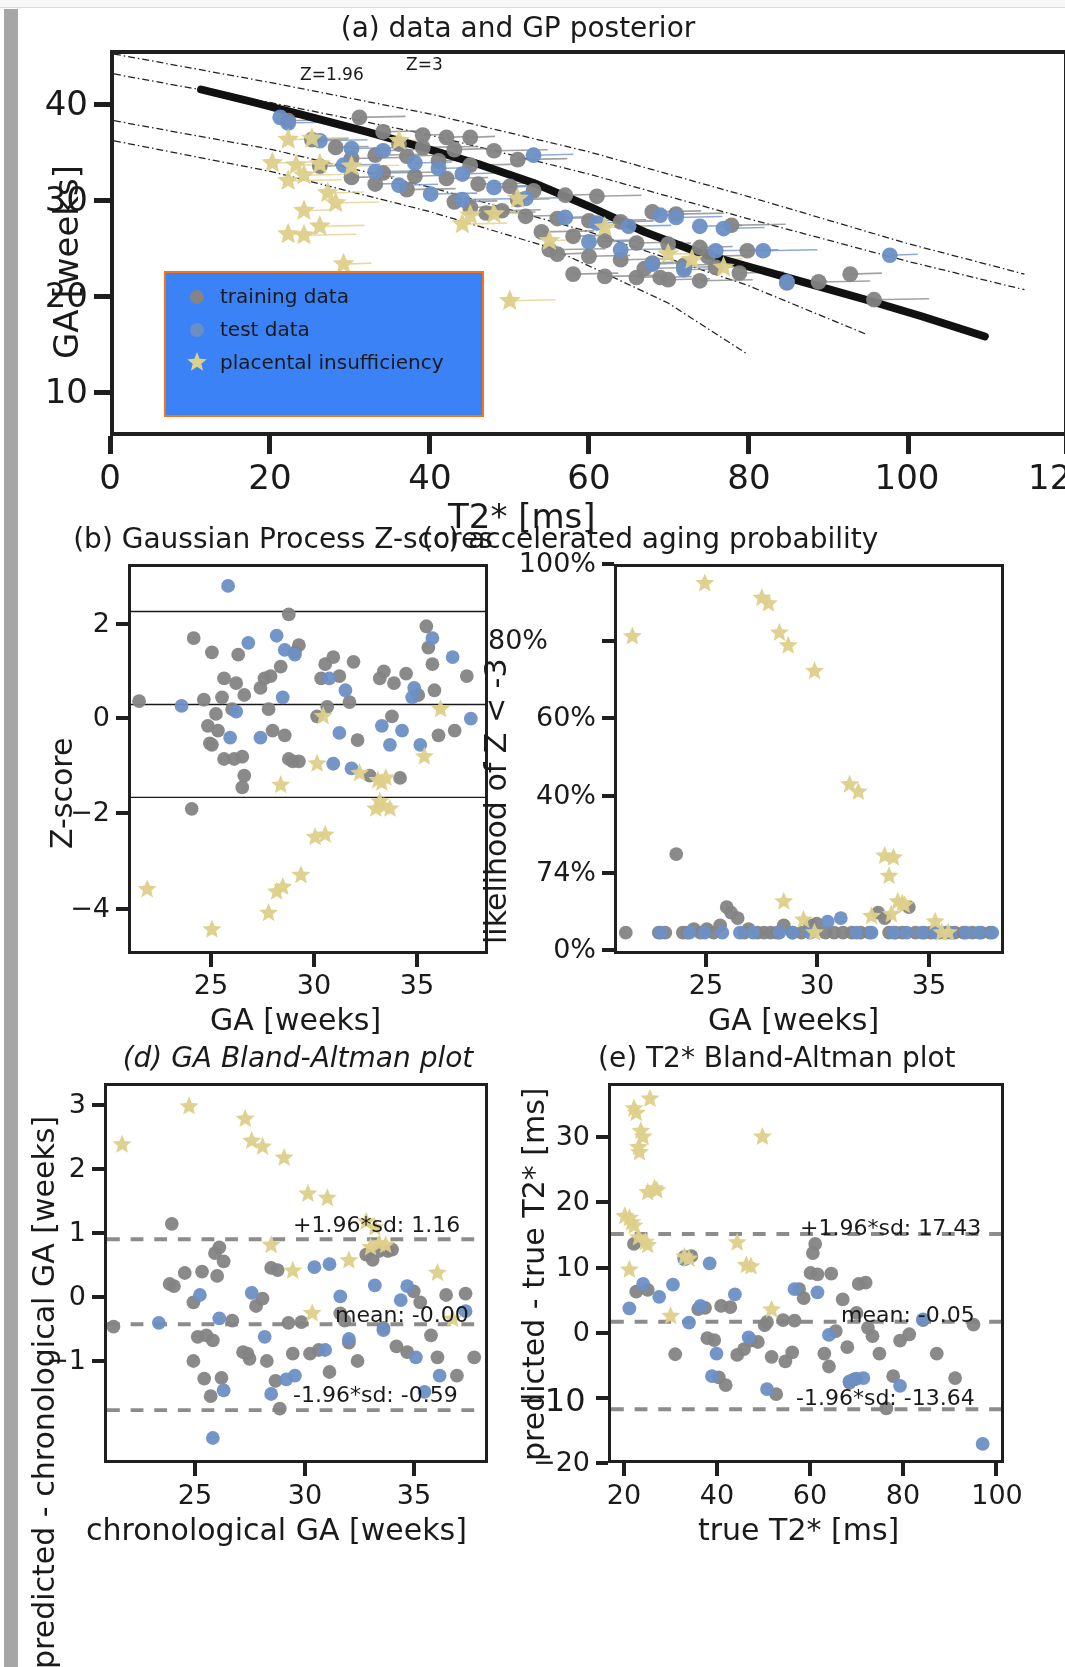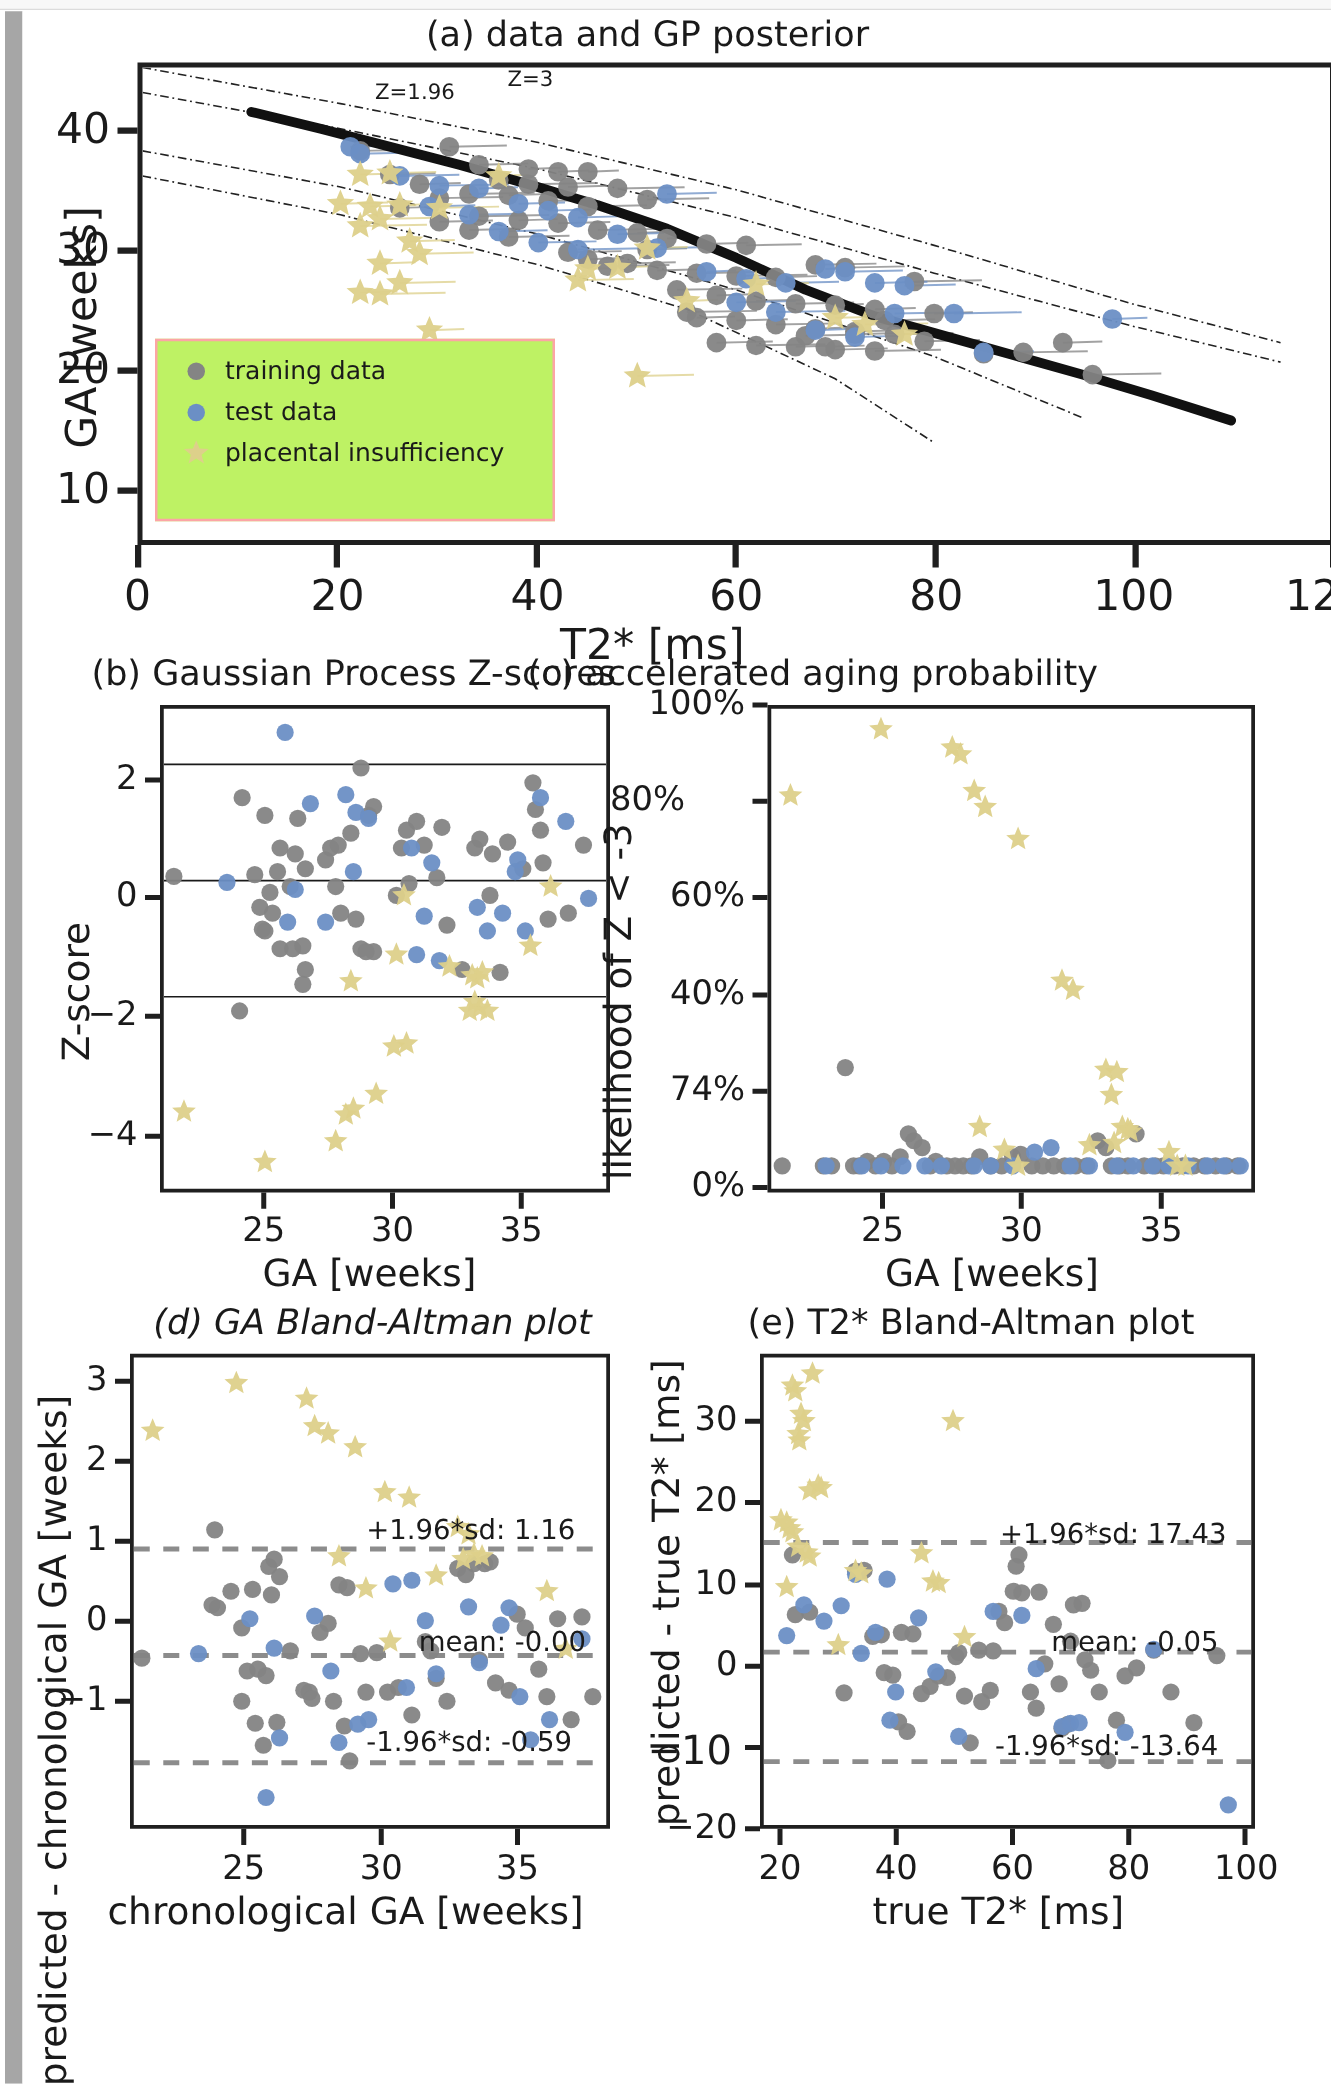--- a/index.html
+++ b/index.html
@@ -20,22 +20,22 @@
   .plotbox.thin{border-width:3px;}
   .svgwrap{position:absolute;left:0;top:0;width:100%;height:100%;}
   .tick-lbl{position:absolute;white-space:nowrap;color:#1a1a1a;}
   .axis-lbl{position:absolute;white-space:nowrap;color:#1a1a1a;}
   .rot90{transform-origin:0 0;transform:rotate(-90deg);}
   .ytk{position:absolute;background:#1f1f1f;}
   .xtk{position:absolute;background:#1f1f1f;}
   .ann{position:absolute;white-space:nowrap;color:#1a1a1a;}
 
   
-  #legend-a{position:absolute;box-sizing:border-box;border:2px solid #fca5a5;background:#bef264;
-            padding:6px 10px 6px 8px;}
+  #legend-a{position:absolute;box-sizing:border-box;border:2px solid #f97316;background:#3b82f6;
+            padding:6px 10px 6px 8px;margin-left:40px;}
   #legend-a .row{display:flex;align-items:center;height:33px;}
   #legend-a .key{width:46px;text-align:center;}
   #legend-a .txt{font-size:20px;color:#1a1a1a;white-space:nowrap;}
   .dotkey{display:inline-block;width:14px;height:14px;border-radius:50%;vertical-align:middle;}
   .linekey{display:inline-block;width:40px;height:6px;background:#121212;vertical-align:middle;}
 </style>
 </head>
 <body>
 
 <div id="top-band"></div>

